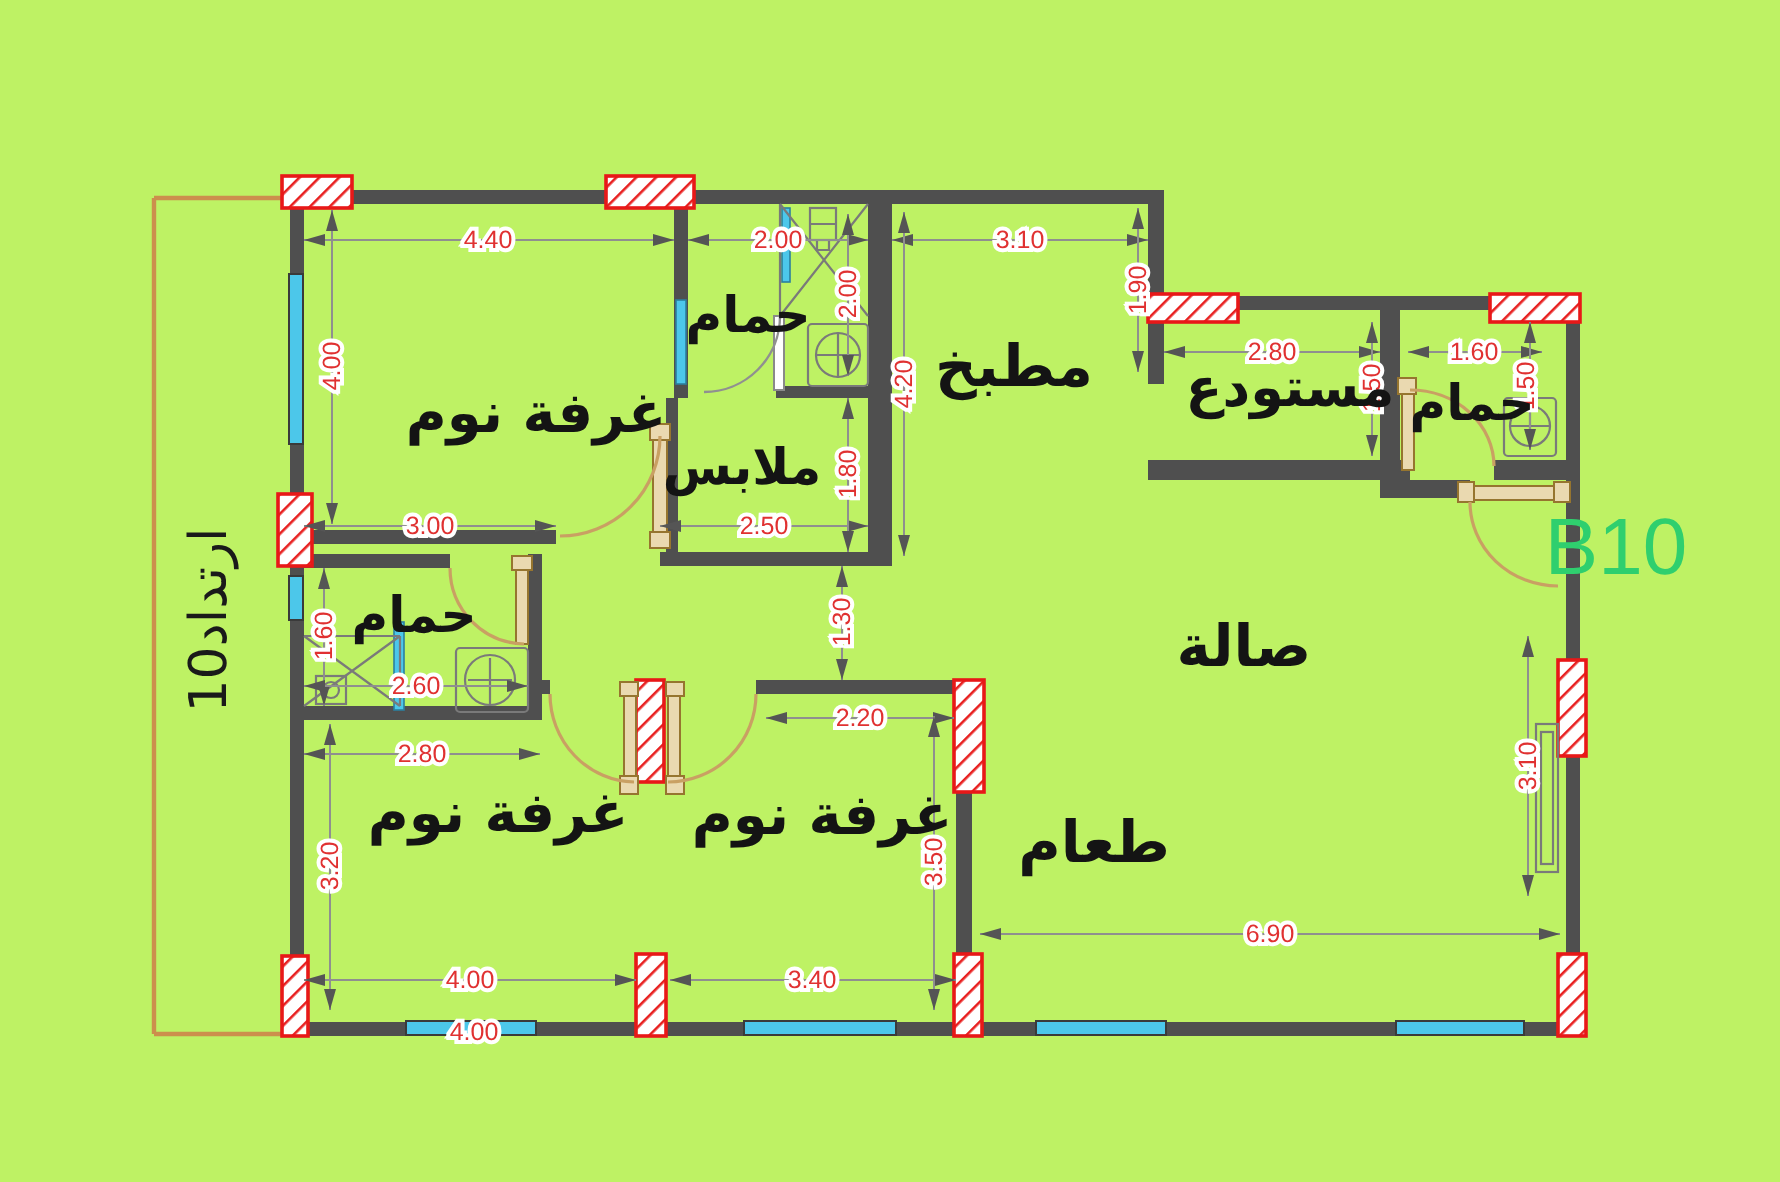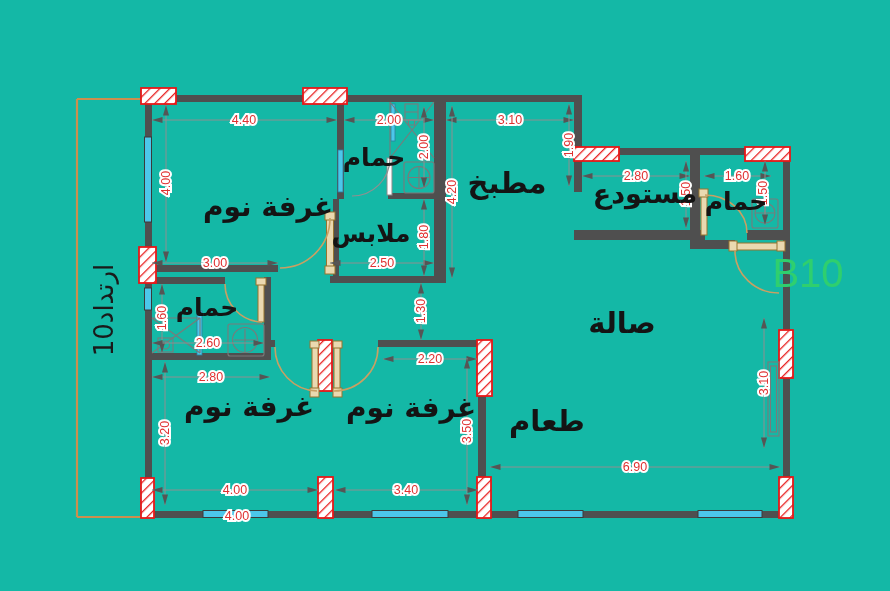--- a/index.html
+++ b/index.html
@@ -1,16 +1,16 @@
 <!DOCTYPE html>
 <html><head>
 <meta charset="utf-8">
 <style>
   html,body{margin:0;padding:0;background:#ffffff;}
-  #canvas{position:relative;width:890px;height:591px;background:#14b8a6;overflow:hidden;
+  #canvas{position:relative;width:890px;height:591px;background:#bef264;overflow:hidden;
           font-family:"Liberation Sans",sans-serif;}
   svg{position:absolute;left:0;top:0;}
   .wall{fill:#4f4f4f;}
   .col{fill:url(#hatch);stroke:#e81818;stroke-width:1.8;}
   .win{fill:#4cc7ea;stroke:#3a3a3a;stroke-width:1;}
   .cy{fill:#4cc7ea;stroke:#2b7f9e;stroke-width:.8;}
   .leaf{fill:#ead9b0;stroke:#96752f;stroke-width:1;}
   .gleaf{fill:#ffffff;stroke:#8a8a8a;stroke-width:1;}
   .darc{stroke:#c9a063;stroke-width:1.6;fill:none;}
   .garc{stroke:#909090;stroke-width:1.2;fill:none;}

